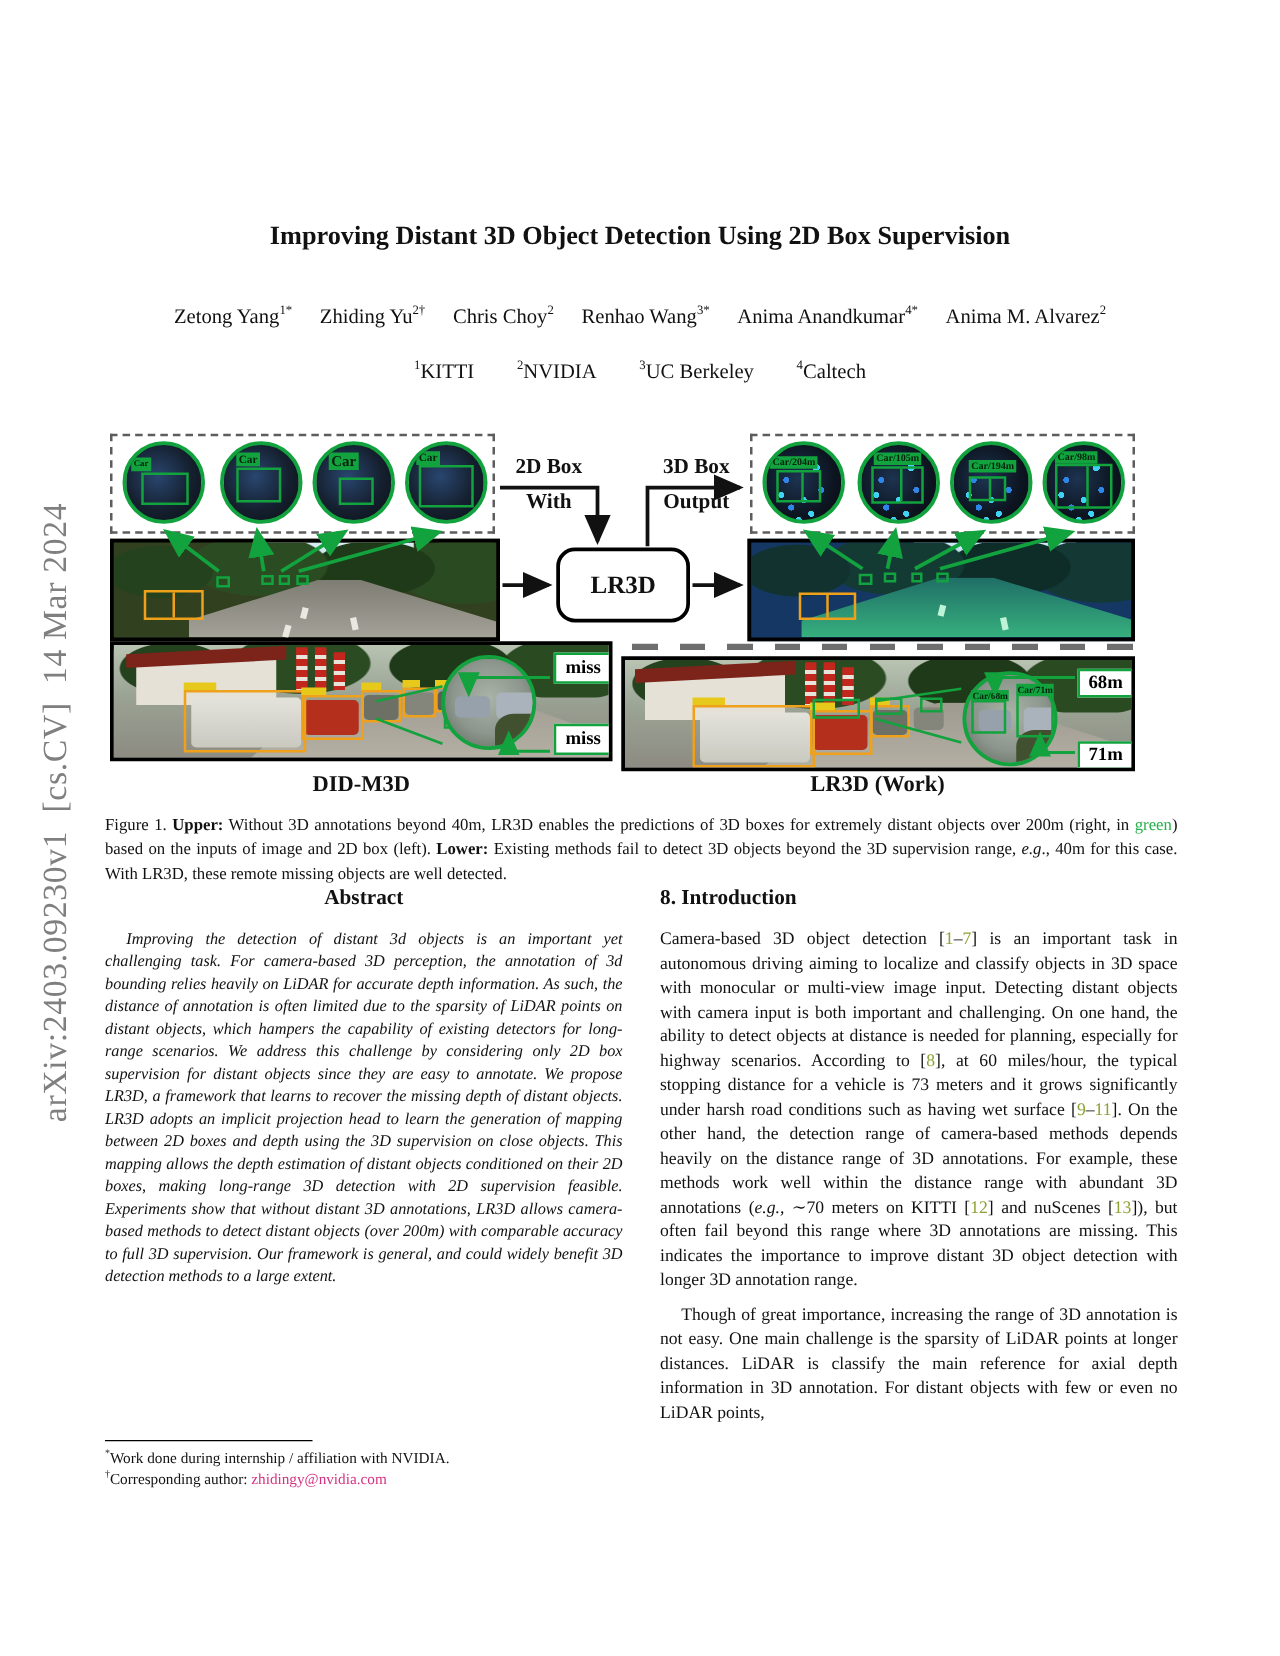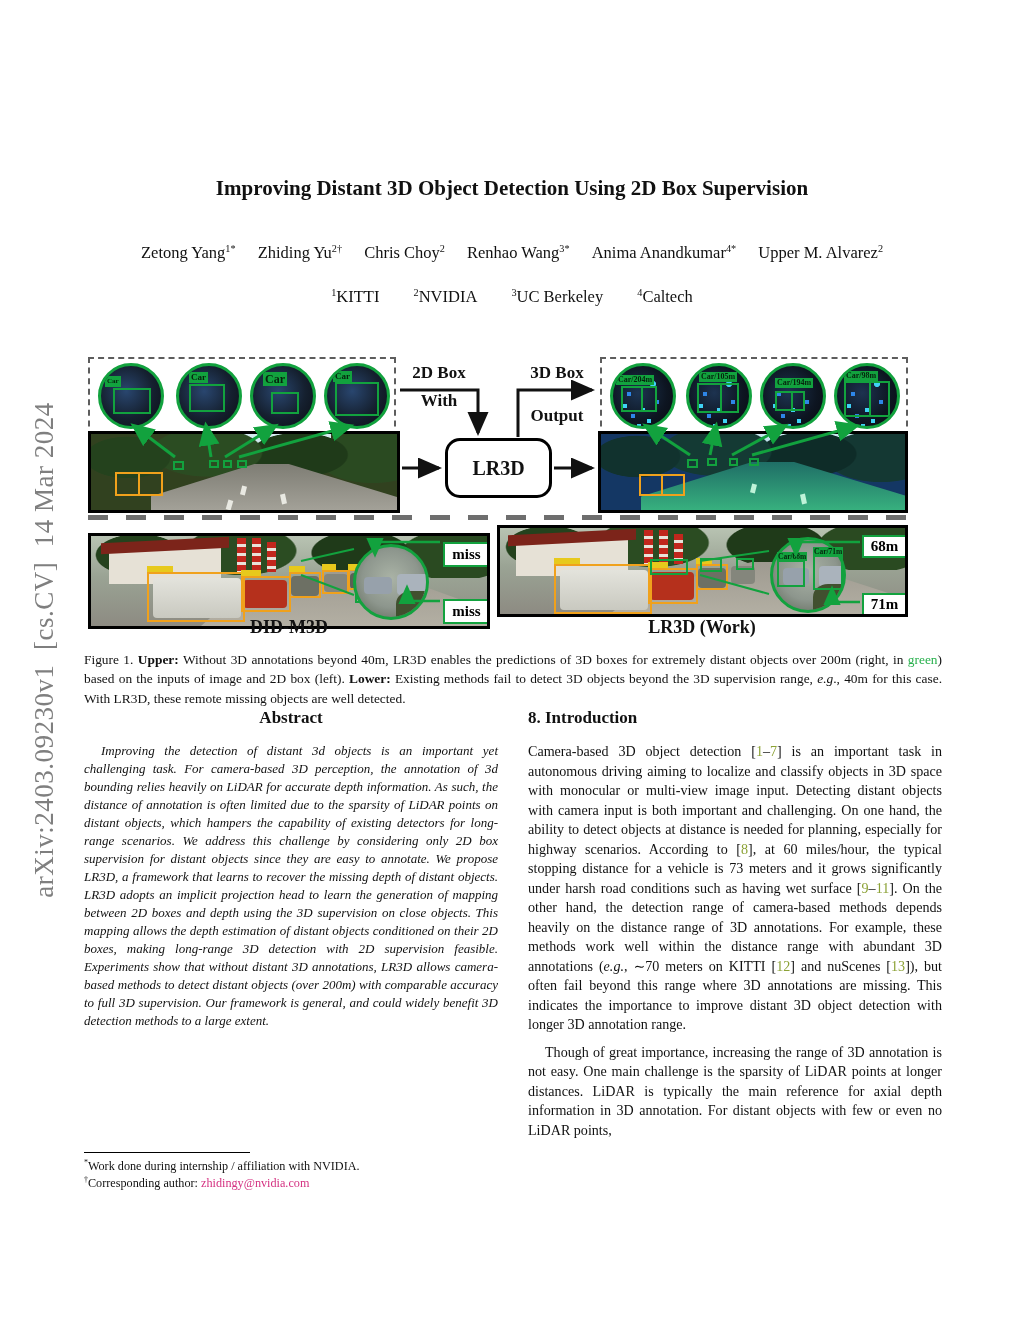--- a/index.html
+++ b/index.html
@@ -22,21 +22,21 @@
   
   .title{position:absolute;top:176px;left:0;right:0;text-align:center;font-size:21px;font-weight:bold}
   .authors{position:absolute;top:243px;left:0;right:0;text-align:center;font-size:16.5px}
   .authors .au{margin:0 9px;white-space:nowrap}
   .affils{position:absolute;top:287px;left:0;right:0;text-align:center;font-size:16.5px}
   .affils .af{margin:0 15px;white-space:nowrap}
   sup{vertical-align:super;font-size:.62em;line-height:0}
 
   
   .figure{position:absolute;left:88px;top:345px;width:820px;height:300px}
-  .panel{position:absolute;top:12px;height:80px;width:308px;border:2px dashed #5d5d5d;background:#fff}
+  .panel{position:absolute;top:2px;height:80px;width:308px;border:2px dashed #5d5d5d;background:#fff}
   .crop{position:absolute;top:4px;width:66px;height:66px;border-radius:50%;border:3px solid var(--green);overflow:hidden;
         background:radial-gradient(circle at 42% 42%,#29466f 0%,#15202f 55%,#0a0e14 100%)}
   .crop.lidar{background-image:
       radial-gradient(circle 2.5px at 12px 40px,#3fd2f5 96%,transparent),
       radial-gradient(circle 2.5px at 20px 50px,#2e86e8 96%,transparent),
       radial-gradient(circle 2.5px at 30px 44px,#3fd2f5 96%,transparent),
       radial-gradient(circle 2.5px at 16px 28px,#2e86e8 96%,transparent),
       radial-gradient(circle 2.5px at 36px 55px,#3fd2f5 96%,transparent),
       radial-gradient(circle 2.5px at 44px 36px,#2e86e8 96%,transparent),
       radial-gradient(circle 2.5px at 26px 60px,#3fd2f5 96%,transparent),
@@ -110,21 +110,21 @@
   <div class="watermark">arXiv:2403.09230v1  [cs.CV]  14 Mar 2024</div>
 
   <div class="title">Improving Distant 3D Object Detection Using 2D Box Supervision</div>
 
   <div class="authors">
     <span class="au"><span>Zetong Yang</span><sup>1*</sup></span>
     <span class="au"><span>Zhiding Yu</span><sup>2†</sup></span>
     <span class="au"><span>Chris Choy</span><sup>2</sup></span>
     <span class="au"><span>Renhao Wang</span><sup>3*</sup></span>
     <span class="au"><span>Anima Anandkumar</span><sup>4*</sup></span>
-    <span class="au"><span>Upper M. Alvarez</span><sup>2</sup></span>
+    <span class="au"><span>Anima M. Alvarez</span><sup>2</sup></span>
   </div>
 
   <div class="affils">
     <span class="af"><sup>1</sup><span>KITTI</span></span>
     <span class="af"><sup>2</sup><span>NVIDIA</span></span>
     <span class="af"><sup>3</sup><span>UC Berkeley</span></span>
     <span class="af"><sup>4</sup><span>Caltech</span></span>
   </div>
 
   <div class="figure">
@@ -174,21 +174,21 @@
           </div>
       </div>
     </div>
 
     <div class="flowlabel" style="left:312px;top:17px">
       <div>2D Box</div>
       <div style="margin-top:7px">With</div>
     </div>
     <div class="flowlabel" style="left:430px;top:17px">
       <div>3D Box</div>
-      <div style="margin-top:22px">Output</div>
+      <div style="margin-top:7px">Output</div>
     </div>
 
     <div class="lr3d">LR3D</div>
 
     <div class="photo" style="left:0;top:86px;width:312px;height:82px;background:#31411f">
       <div class="sky" style="left:120px;top:0;width:120px;height:34px"></div>
       <div class="trees" style="left:0;top:0;right:0;height:52px"></div>
       <div class="roadbed" style="left:60px;top:30px;right:0;bottom:0;clip-path:polygon(42% 0,56% 0,100% 72%,100% 100%,0 100%,0 70%)"></div>
       <div class="lane" style="left:150px;top:52px;width:5px;height:9px;transform:rotate(14deg)"></div>
       <div class="lane" style="left:136px;top:66px;width:5px;height:10px;transform:rotate(16deg)"></div>
@@ -212,21 +212,21 @@
           <div class="osplit"></div>
         </div>
       <div class="minibox" style="left:86px;top:25px;width:11px;height:9px"></div>
       <div class="minibox" style="left:106px;top:24px;width:10px;height:8px"></div>
       <div class="minibox" style="left:128px;top:24px;width:9px;height:8px"></div>
       <div class="minibox" style="left:148px;top:24px;width:10px;height:8px"></div>
     </div>
 
     <div class="dashsep"></div>
 
-    <div class="photo" style="left:0;top:188px;width:402px;height:96px;background:linear-gradient(180deg,#b8c3b2 0%,#9aa394 45%,#8d8b82 100%)">
+    <div class="photo" style="left:0;top:168px;width:402px;height:96px;background:linear-gradient(180deg,#b8c3b2 0%,#9aa394 45%,#8d8b82 100%)">
       <div class="trees" style="left:0;top:0;right:0;height:42px"></div>
       <div class="bldg" style="left:18px;top:12px;width:112px;height:36px"></div>
       <div class="roof" style="left:10px;top:4px;width:128px;height:11px"></div>
       <div class="banner" style="left:146px;top:2px;height:36px"></div>
       <div class="banner" style="left:161px;top:2px;height:34px"></div>
       <div class="banner" style="left:176px;top:6px;height:30px"></div>
       <div class="roadbed" style="left:110px;top:34px;right:0;bottom:0;background:linear-gradient(180deg,#9e9a90,#b3afa3);clip-path:polygon(48% 0,62% 0,100% 70%,100% 100%,0 100%,10% 55%)"></div>
       <div class="car" style="left:62px;top:42px;width:88px;height:40px;background:linear-gradient(180deg,#e3e3dc,#c9c9c0)"></div>
       <div class="car" style="left:152px;top:44px;width:44px;height:28px;background:#b5301c"></div>
       <div class="car" style="left:200px;top:40px;width:28px;height:20px;background:#6d7064"></div>
@@ -342,21 +342,21 @@
   <div class="figcap"><span>Figure 1.  </span><span class="b">Upper:</span><span> Without 3D annotations beyond 40m, LR3D enables the predictions of 3D boxes for extremely distant objects over 200m (right, in </span><span class="green">green</span><span>) based on the inputs of image and 2D box (left). </span><span class="b">Lower:</span><span> Existing methods fail to detect 3D objects beyond the 3D supervision range, </span><span class="i">e.g</span><span>., 40m for this case. With LR3D, these remote missing objects are well detected.</span></div>
 
   <div class="col left">
     <div class="sechead center">Abstract</div>
     <p class="abstract">Improving the detection of distant 3d objects is an important yet challenging task. For camera-based 3D perception, the annotation of 3d bounding relies heavily on LiDAR for accurate depth information. As such, the distance of annotation is often limited due to the sparsity of LiDAR points on distant objects, which hampers the capability of existing detectors for long-range scenarios. We address this challenge by considering only 2D box supervision for distant objects since they are easy to annotate. We propose LR3D, a framework that learns to recover the missing depth of distant objects. LR3D adopts an implicit projection head to learn the generation of mapping between 2D boxes and depth using the 3D supervision on close objects. This mapping allows the depth estimation of distant objects conditioned on their 2D boxes, making long-range 3D detection with 2D supervision feasible. Experiments show that without distant 3D annotations, LR3D allows camera-based methods to detect distant objects (over 200m) with comparable accuracy to full 3D supervision. Our framework is general, and could widely benefit 3D detection methods to a large extent.</p>
   </div>
 
   <div class="col right">
     <div class="sechead">8. Introduction</div>
     <p class="bodyp"><span>Camera-based 3D object detection [</span><span class="cite">1</span><span>–</span><span class="cite">7</span><span>] is an important task in autonomous driving aiming to localize and classify objects in 3D space with monocular or multi-view image input. Detecting distant objects with camera input is both important and challenging. On one hand, the ability to detect objects at distance is needed for planning, especially for highway scenarios. According to [</span><span class="cite">8</span><span>], at 60 miles/hour, the typical stopping distance for a vehicle is 73 meters and it grows significantly under harsh road conditions such as having wet surface [</span><span class="cite">9</span><span>–</span><span class="cite">11</span><span>]. On the other hand, the detection range of camera-based methods depends heavily on the distance range of 3D annotations. For example, these methods work well within the distance range with abundant 3D annotations (</span><span class="i">e.g.</span><span>, ∼70 meters on KITTI [</span><span class="cite">12</span><span>] and nuScenes [</span><span class="cite">13</span><span>]), but often fail beyond this range where 3D annotations are missing. This indicates the importance to improve distant 3D object detection with longer 3D annotation range.</span></p>
-    <p class="bodyp cont">Though of great importance, increasing the range of 3D annotation is not easy. One main challenge is the sparsity of LiDAR points at longer distances. LiDAR is typically the main reference for axial depth information in 3D annotation. For distant objects with few or even no LiDAR points,</p>
+    <p class="bodyp cont">Though of great importance, increasing the range of 3D annotation is not easy. One main challenge is the sparsity of LiDAR points at longer distances. LiDAR is classify the main reference for axial depth information in 3D annotation. For distant objects with few or even no LiDAR points,</p>
   </div>
 
   <div class="footnotes">
     <div class="fnrule"></div>
     <div class="fn"><span class="sup">*</span><span>Work done during internship / affiliation with NVIDIA.</span></div>
     <div class="fn"><span class="sup">†</span><span>Corresponding author: </span><span class="link">zhidingy@nvidia.com</span></div>
   </div>
 
 </div>
 

